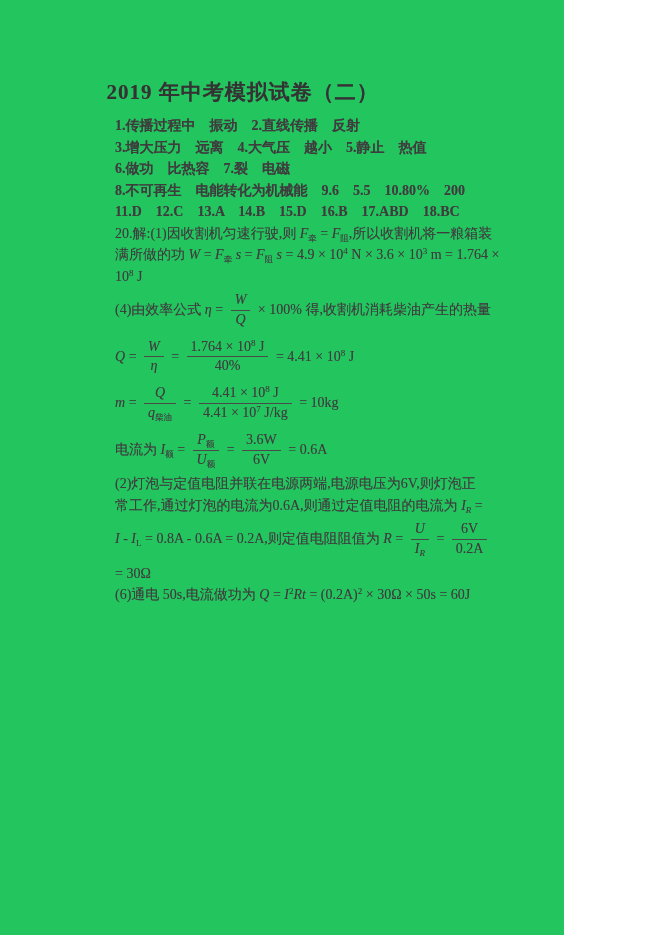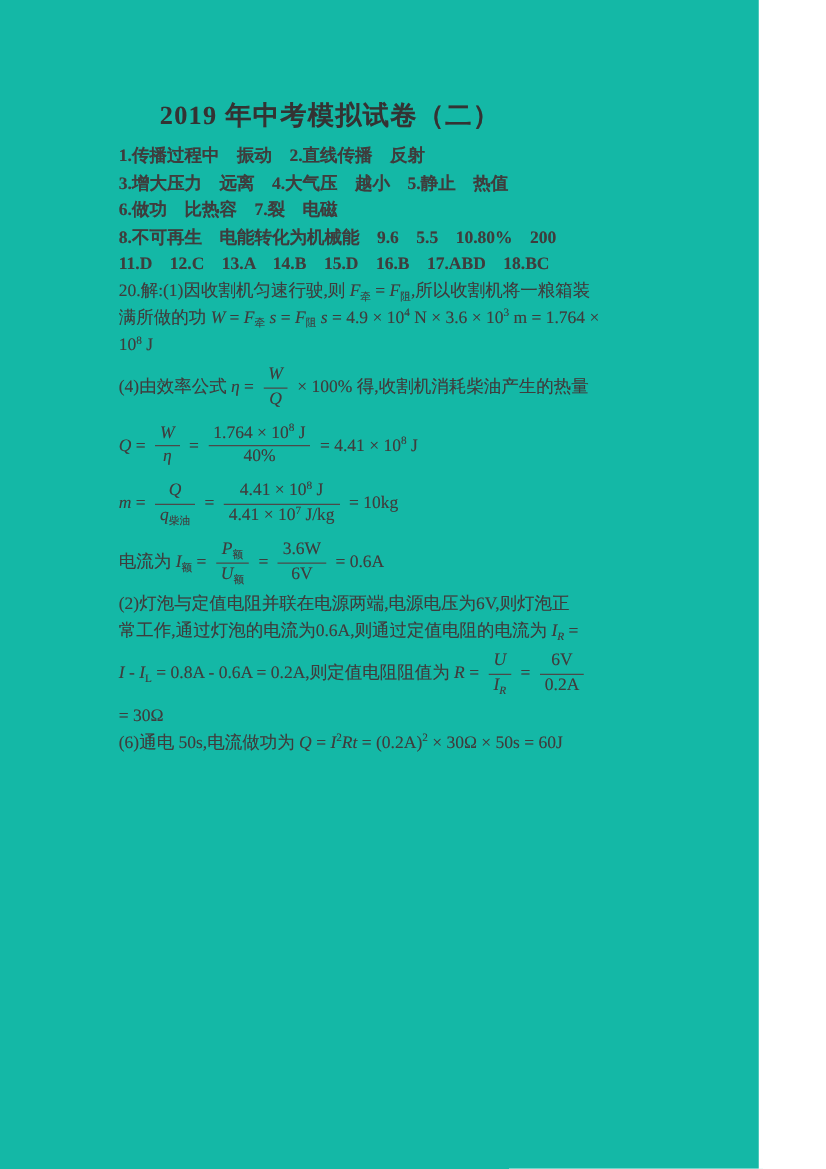--- a/index.html
+++ b/index.html
@@ -1,39 +1,40 @@
 <!DOCTYPE html>
 <html><head>
 <meta charset="utf-8">
 <style>
   html,body{margin:0;padding:0;background:#ffffff;}
   .page{
     position:relative;
-    width:607px;height:935px;
-    background:#14b8a6;
+    width:564px;height:935px;
+    background:#22c55e;
     overflow:hidden;
     font-family:"Liberation Serif","DejaVu Serif",serif;
     color:#3d3d3d;
     text-shadow:0 0 0.5px rgba(80,80,80,0.55);
   }
   .content{padding:78px 88px 0 95px;}
   .title{
     text-align:center;
     font-size:21px;
     font-weight:700;
     letter-spacing:1px;
     color:#333333;
     margin:0 86px 9px 0;
     white-space:nowrap;
   }
   .line{
     font-size:14px;
     line-height:21.5px;
     white-space:nowrap;
     font-weight:500;
+    margin-left:20px;
   }
   .line.bold{font-weight:700;}
   .line.indent{}
   .line.tall{padding:5px 0;}
   .var{font-style:italic;}
   sub,sup{font-size:9px;line-height:0;}
   sub{vertical-align:-3px;}
   sup{vertical-align:5px;}
   sub.cjk{font-size:8.5px;}
   .frac{

